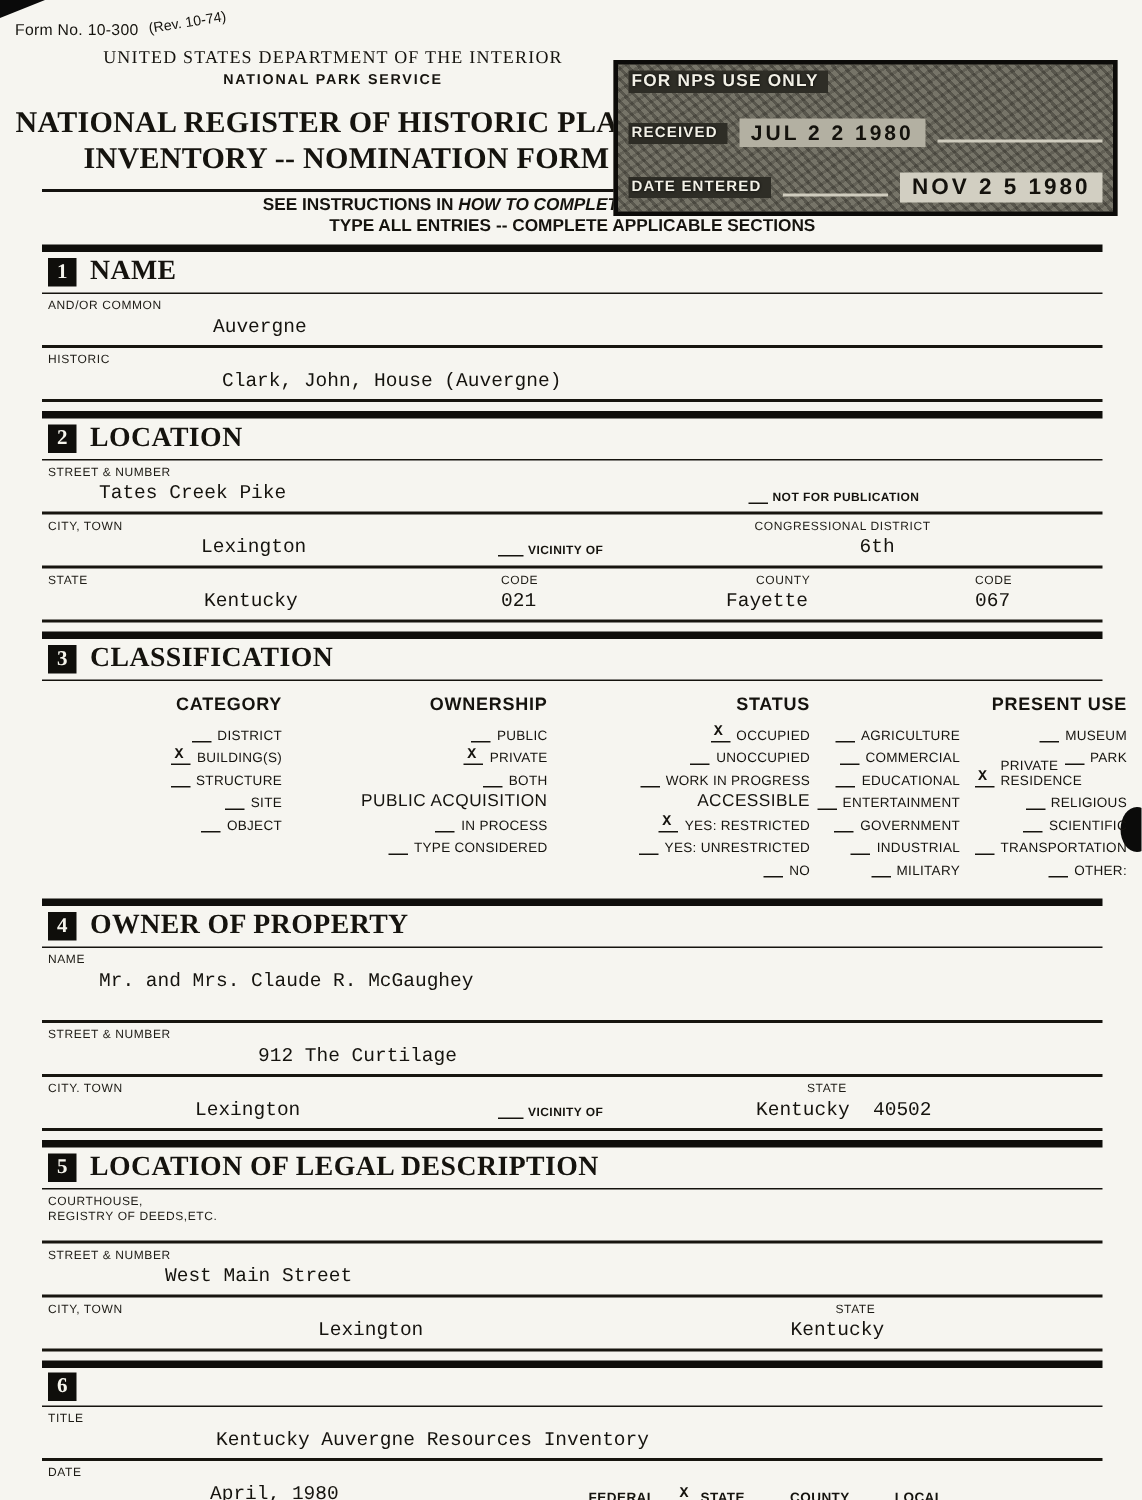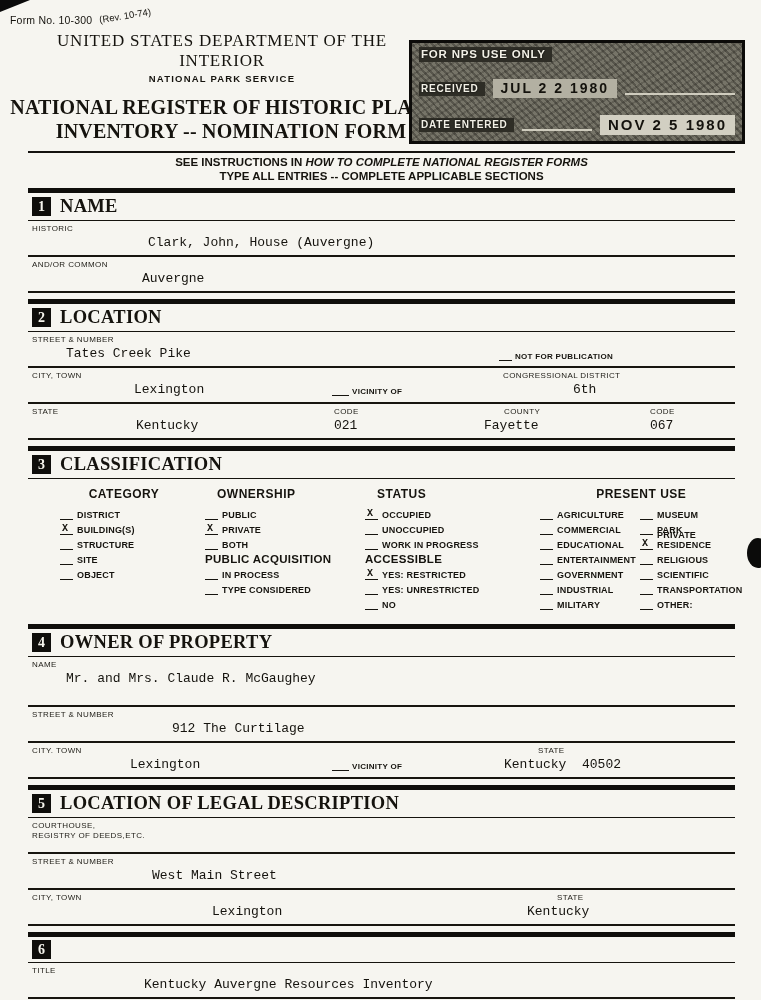--- a/index.html
+++ b/index.html
@@ -12,21 +12,21 @@
   .doc{position:absolute;inset:0;padding:6px 26px 0 28px;}
   .corner-artifact{position:absolute;top:0;left:0;width:30px;height:12px;background:#0a0a0a;
     clip-path:polygon(0 0,100% 0,0 100%);}
   .edge-blob{position:absolute;right:-8px;top:538px;width:22px;height:30px;background:#0b0b0a;border-radius:50%;}
 
   
   .formno-row{margin-left:-18px;padding-top:4px;height:18px;position:relative;}
   .formno{font-size:10.5px;letter-spacing:0.2px;}
   .formrev{font-size:9.5px;display:inline-block;transform:rotate(-9deg);position:relative;top:-5px;left:2px;}
   .dept-wrap{width:400px;text-align:center;margin-top:3px;margin-left:-6px;}
-  .dept{font-family:"Liberation Serif",serif;font-size:17px;letter-spacing:0.8px;}
+  .dept{font-family:"Liberation Serif",serif;font-size:12px;letter-spacing:0.8px;}
   .service{font-weight:bold;font-size:9.5px;letter-spacing:1.2px;margin-top:2px;}
   .main-title{width:446px;text-align:center;margin:11px 0 0 -20px;
     font-family:"Liberation Serif",serif;font-weight:bold;font-size:20px;line-height:24px;letter-spacing:0.2px;}
 
   
   .npsbox{position:absolute;top:40px;right:16px;width:316px;height:88px;
     border:3px solid #0c0b09;padding:4px 7px 6px 7px;
     background-color:#767468;
     background-image:
       repeating-linear-gradient(47deg, rgba(18,16,12,0.30) 0 2px, rgba(0,0,0,0) 2px 5px),
@@ -65,28 +65,28 @@
   .cmark{display:inline-block;width:13px;flex:0 0 13px;height:10px;position:relative;
     border-bottom:1.5px solid #16140f;}
   .cmark.wide{width:17px;flex:0 0 17px;}
   .cmark i{font-style:normal;font-weight:bold;font-size:10px;line-height:10px;position:absolute;left:2px;bottom:0;
     font-family:"Liberation Mono",monospace;}
   .inline-check{display:flex;align-items:flex-end;gap:3px;}
   .icl{font-size:8px;line-height:9px;letter-spacing:0.3px;font-weight:bold;}
 
   
   .classif{display:flex;padding:8px 0 8px 32px;}
-  .ccol{display:flex;flex-direction:column;}
+  .ccol{display:flex;flex-direction:column;align-items:flex-end;}
   .c1{flex:0 0 128px;} .c2{flex:0 0 160px;margin-left:17px;} .c3{flex:0 0 175px;} .c4{flex:1;}
   .chead{font-weight:bold;font-size:12px;letter-spacing:0.5px;text-align:center;height:18px;}
   .c2 .chead,.c3 .chead{text-align:left;padding-left:12px;}
   .citem{display:flex;align-items:flex-end;gap:4px;height:15px;}
-  .clabel{font-size:9px;line-height:10px;font-weight:bold;letter-spacing:0.2px;}
-  .csub{font-weight:bold;font-size:11.5px;height:15px;display:flex;align-items:flex-end;letter-spacing:0.3px;}
-  .pu{display:flex;}
+  .clabel{font-size:9px;line-height:10px;font-weight:normal;letter-spacing:0.2px;}
+  .csub{font-weight:normal;font-size:11.5px;height:15px;display:flex;align-items:flex-end;letter-spacing:0.3px;}
+  .pu{display:flex;gap:10px;}
   .pu-l{flex:0 0 100px;} .pu-r{flex:1;}
 
   .levels{display:flex;align-items:flex-end;gap:14px;margin-left:auto;margin-right:106px;padding-bottom:3px;}
   .lvl{display:flex;align-items:flex-end;gap:3px;}
   .lvl .icl{font-size:9px;font-weight:bold;}
 </style>
 </head>
 <body>
 
 <div class="corner-artifact"></div>
@@ -128,26 +128,26 @@
     <div><span>SEE INSTRUCTIONS IN </span><i>HOW TO COMPLETE NATIONAL REGISTER FORMS</i></div>
     <div>TYPE ALL ENTRIES -- COMPLETE APPLICABLE SECTIONS</div>
   </div>
 
   <section class="sec" style="margin-top:2px">
     <div class="sec-head">
       <span class="sec-num">1</span>
       <span class="sec-title">NAME</span>
     </div>
     <div class="frow">
+      <div class="flabel">AND/OR COMMON</div>
+      <div class="fvalue" style="margin-left:110px">Auvergne</div>
+    </div>
+    <div class="frow">
       <div class="flabel">HISTORIC</div>
       <div class="fvalue" style="margin-left:116px">Clark, John, House (Auvergne)</div>
-    </div>
-    <div class="frow">
-      <div class="flabel">AND/OR COMMON</div>
-      <div class="fvalue" style="margin-left:110px">Auvergne</div>
     </div>
   </section>
 
   <section class="sec">
     <div class="sec-head">
       <span class="sec-num">2</span>
       <span class="sec-title">LOCATION</span>
     </div>
     <div class="frow flex-row">
       <div class="cell">
@@ -441,21 +441,21 @@
       <span class="sec-title">LOCATION OF LEGAL DESCRIPTION</span>
     </div>
     <div class="frow flex-row">
       <div class="cell" style="flex:0 0 185px">
         <div class="flabel">COURTHOUSE,</div>
         <div class="flabel">REGISTRY OF DEEDS,ETC.</div>
       </div>
     </div>
     <div class="frow">
       <div class="flabel">STREET &amp; NUMBER</div>
-      <div class="fvalue" style="margin-left:120px">West Main Street</div>
+      <div class="fvalue" style="margin-left:78px">West Main Street</div>
     </div>
     <div class="frow flex-row">
       <div class="cell" style="flex:0 0 380px">
         <div class="flabel">CITY, TOWN</div>
         <div class="fvalue" style="margin-left:180px">Lexington</div>
       </div>
       <div class="cell" style="margin-left:auto;flex:0 0 228px">
         <div class="flabel" style="margin-left:50px">STATE</div>
         <div class="fvalue" style="margin-left:20px">Kentucky</div>
       </div>

